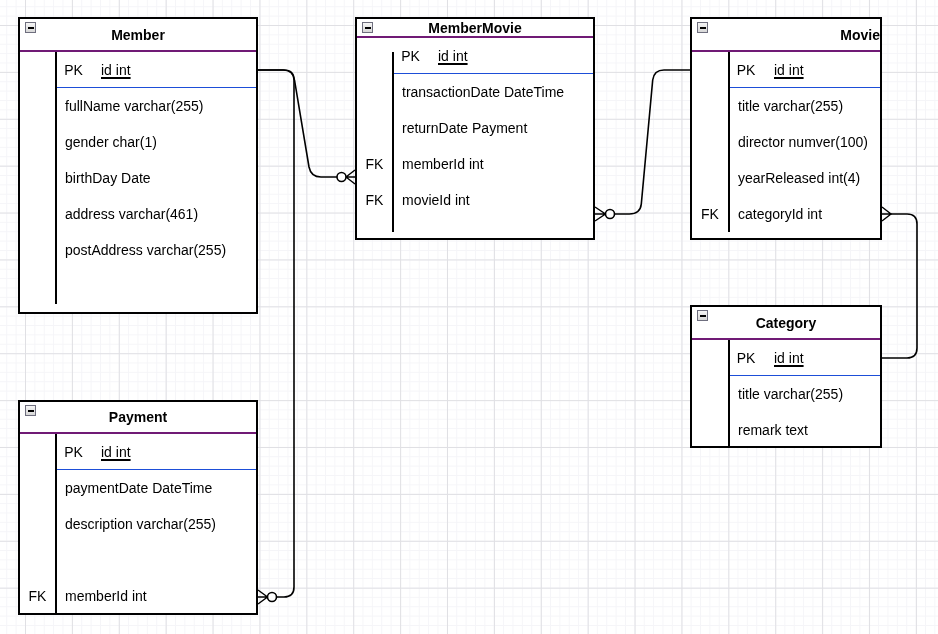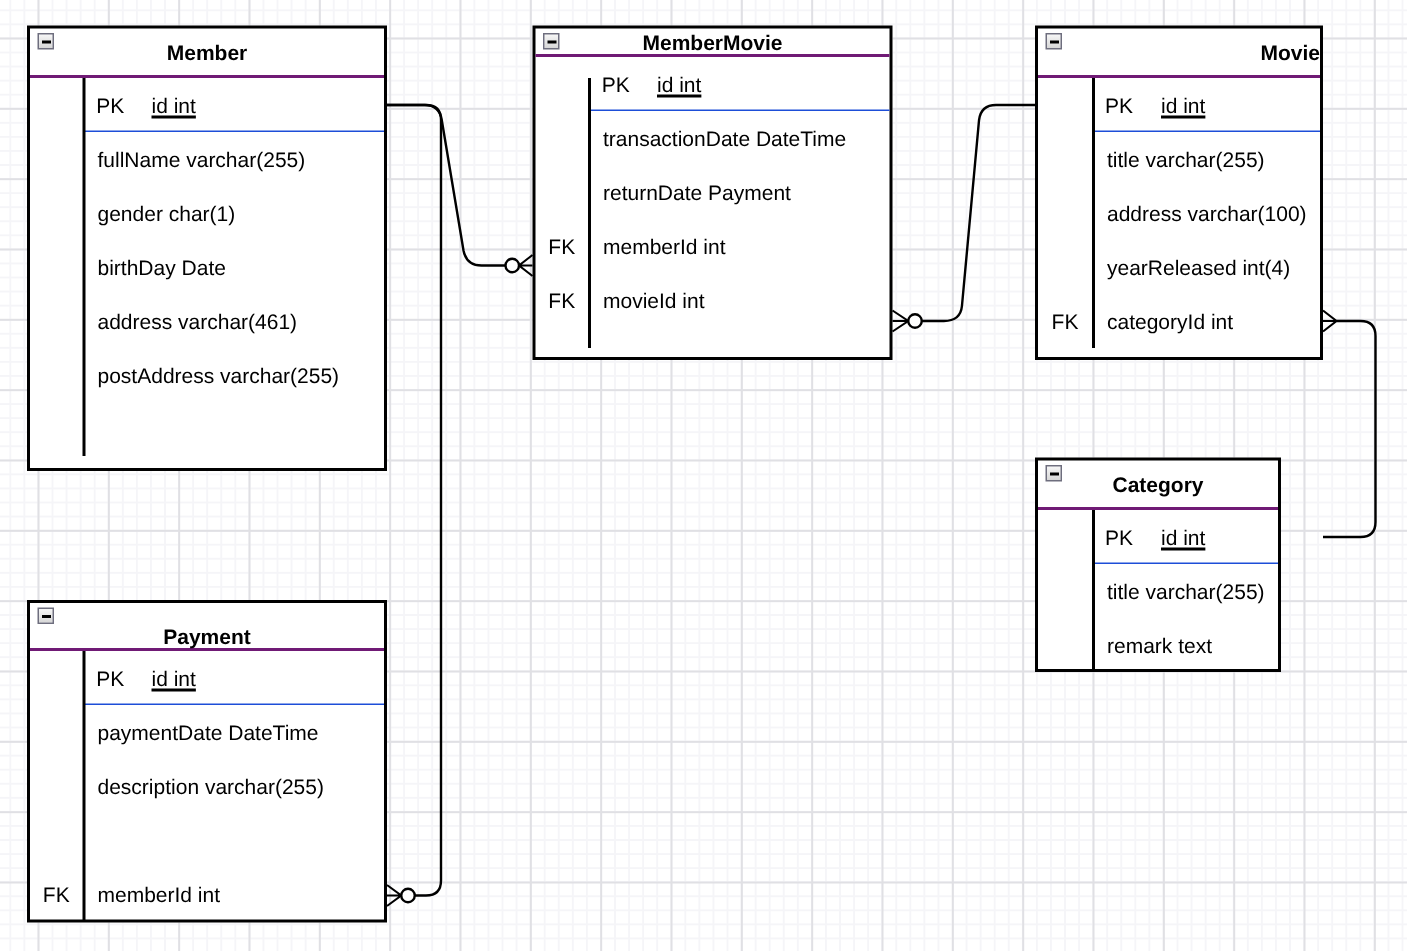--- a/index.html
+++ b/index.html
@@ -208,38 +208,38 @@
         </div>
         <div class="erd-row" style="height: 36px;">
           <div class="erd-key" style="width: 36px;"></div>
           <div class="erd-field">
             <span>title varchar(255)</span>
           </div>
         </div>
         <div class="erd-row" style="height: 36px;">
           <div class="erd-key" style="width: 36px;"></div>
           <div class="erd-field">
-            <span>address varchar(100)</span>
+            <span>director numver(100)</span>
           </div>
         </div>
         <div class="erd-row" style="height: 36px;">
           <div class="erd-key" style="width: 36px;"></div>
           <div class="erd-field">
             <span>yearReleased int(4)</span>
           </div>
         </div>
         <div class="erd-row" style="height: 36px;">
           <div class="erd-key" style="width: 36px;">FK</div>
           <div class="erd-field">
             <span>categoryId int</span>
           </div>
         </div>
         <div class="erd-divider" style="left: 36px; top: 33px; height: 180px;"></div>
       </div>
-      <div class="erd-table" style="left: 690px; top: 305px; width: 164px; height: 143px;">
+      <div class="erd-table" style="left: 690px; top: 305px; width: 192px; height: 143px;">
         <div class="erd-header" style="height: 33px;">
           <span class="collapse-icon">
             <span class="minus"></span>
           </span>
           <span>Category</span>
         </div>
         <div class="erd-row pk-row" style="height: 36px;">
           <div class="erd-key" style="width: 36px;">PK</div>
           <div class="erd-field">
             <span>id int</span>
@@ -253,21 +253,21 @@
         </div>
         <div class="erd-row" style="height: 36px;">
           <div class="erd-key" style="width: 36px;"></div>
           <div class="erd-field">
             <span>remark text</span>
           </div>
         </div>
         <div class="erd-divider" style="left: 36px; top: 33px; height: 108px;"></div>
       </div>
       <div class="erd-table" style="left: 18px; top: 400px; width: 240px; height: 215px;">
-        <div class="erd-header" style="height: 32px; align-items: flex-end;">
+        <div class="erd-header" style="height: 32px;">
           <span class="collapse-icon">
             <span class="minus"></span>
           </span>
           <span>Payment</span>
         </div>
         <div class="erd-row pk-row" style="height: 36px;">
           <div class="erd-key" style="width: 35px;">PK</div>
           <div class="erd-field">
             <span>id int</span>
           </div>

